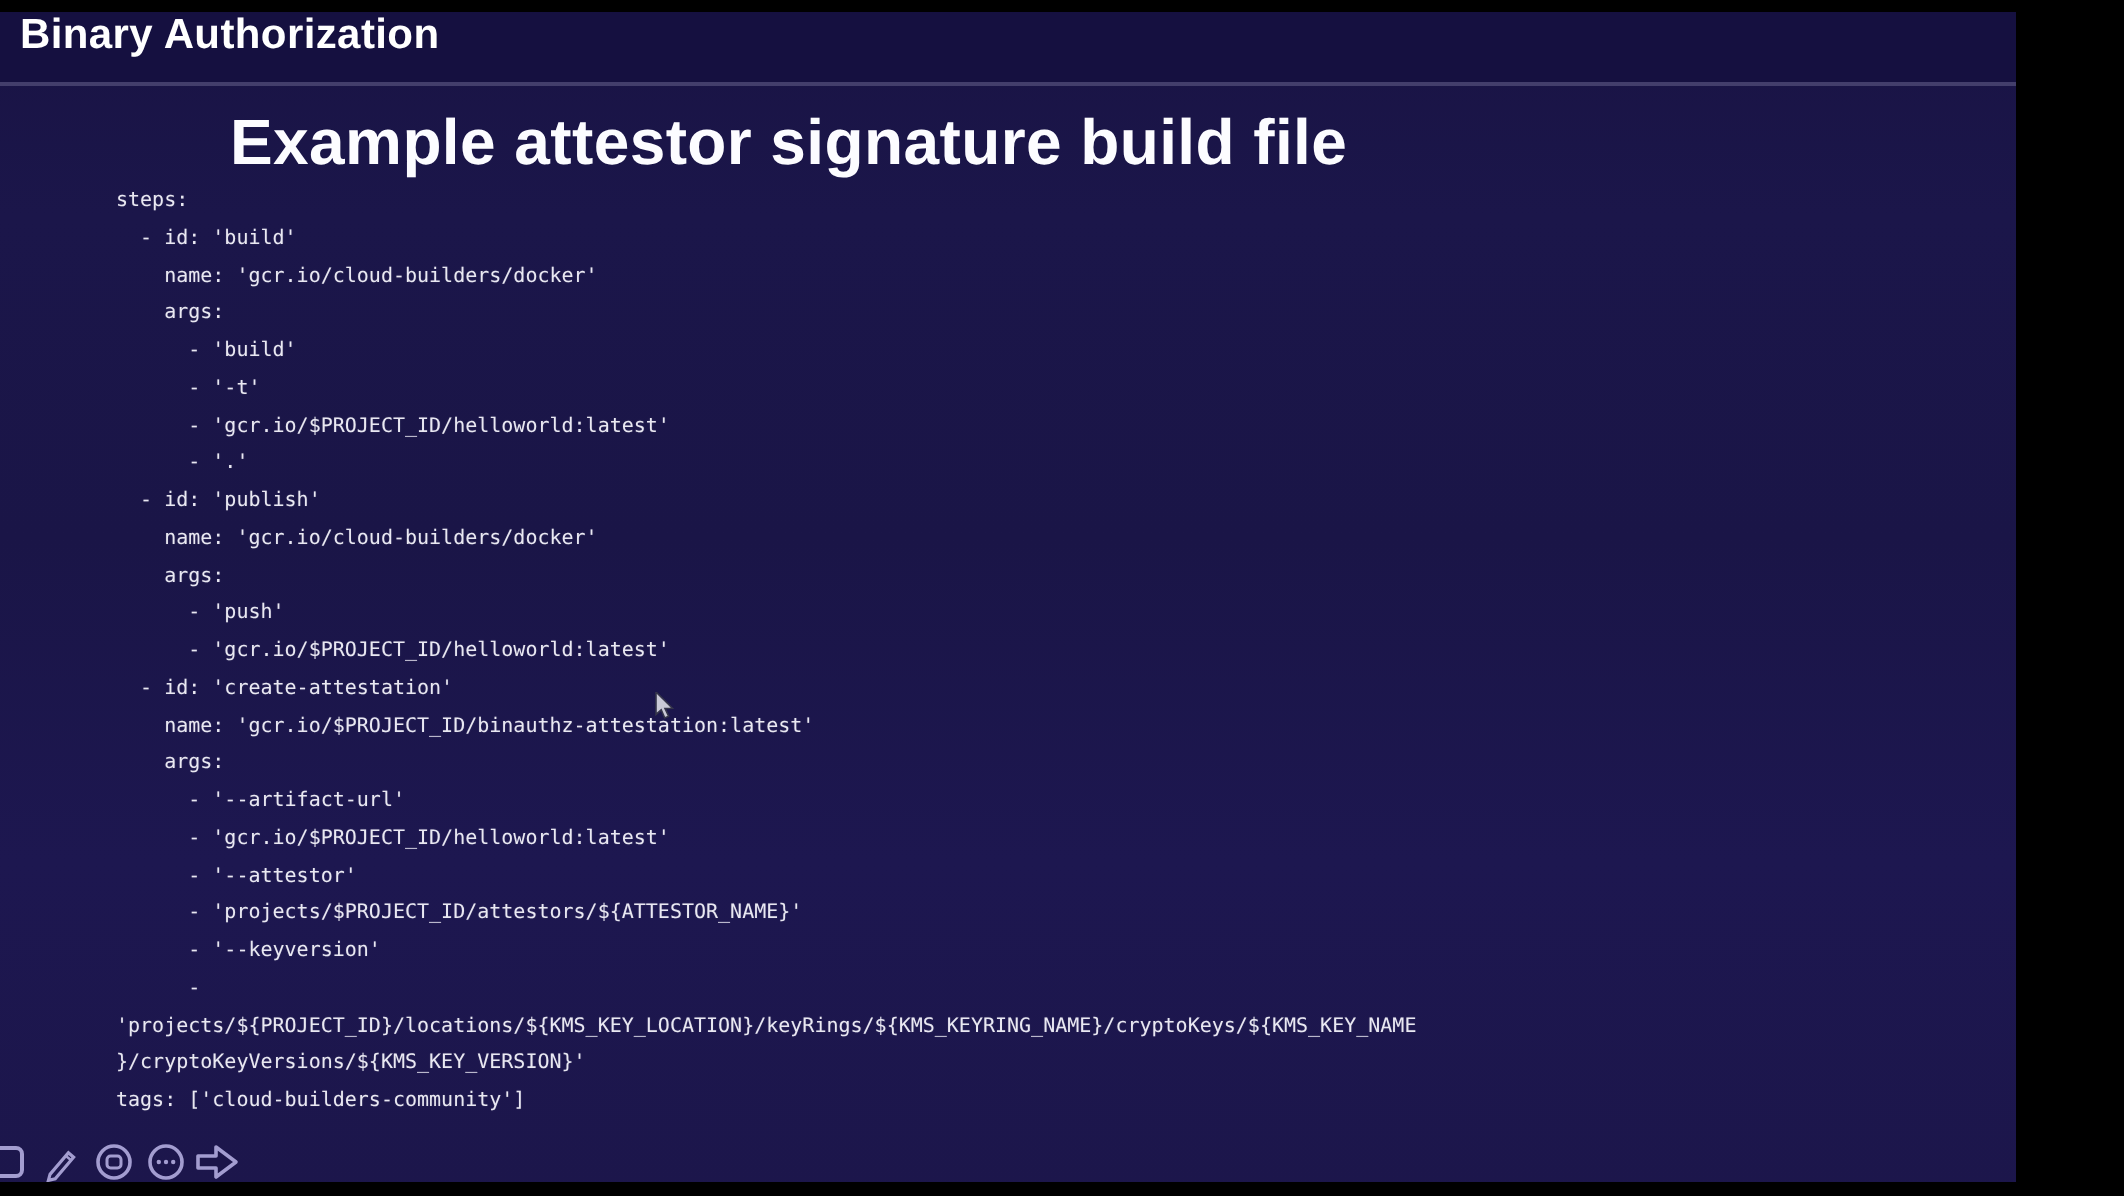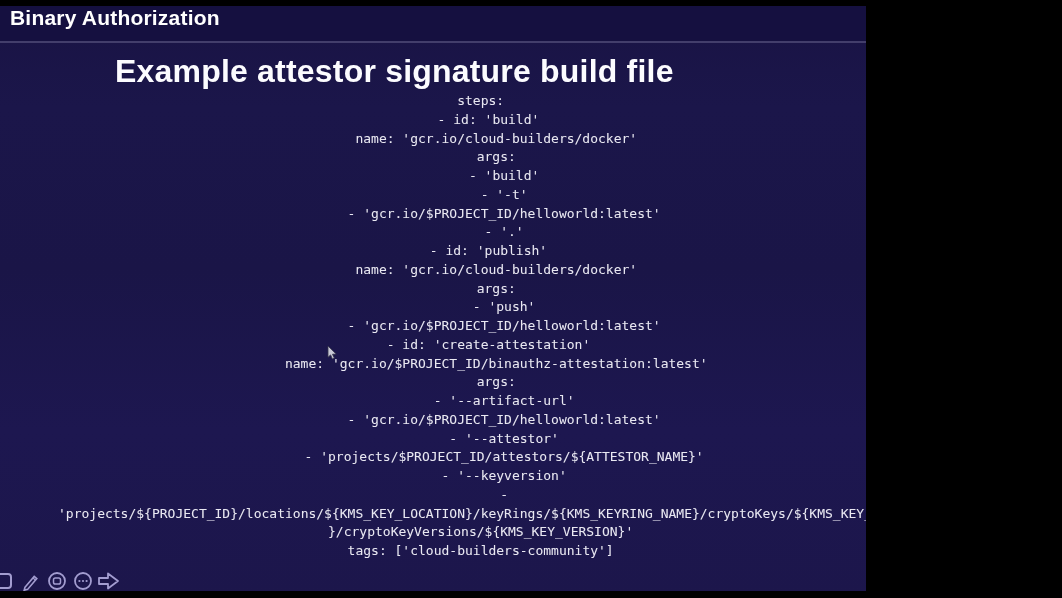--- a/index.html
+++ b/index.html
@@ -1,22 +1,21 @@
 <!DOCTYPE html>
 <html><head>
 <meta charset="utf-8">
 <style>
   html,body{margin:0;padding:0;background:#000;}
   .screen{
     position:relative;
-    width:866px;height:598px;
+    width:1008px;height:598px;
     overflow:hidden;
     background:linear-gradient(180deg,#191344 0%,#1b164a 18%,#1a1547 45%,#1d1750 72%,#1c164b 100%);
     font-family:"Liberation Sans",sans-serif;
-    text-align:center;
   }
   .letterbox{position:absolute;left:0;width:100%;background:#000;}
   .letterbox.top{top:0;height:6px;}
   .letterbox.bottom{bottom:0;height:7px;}
   .header-band{
     position:absolute;left:0;top:6px;width:100%;height:35px;
     background:#151040;
   }
   .header-divider{
     position:absolute;left:0;top:41px;width:100%;height:2px;
@@ -26,21 +25,21 @@
     position:absolute;left:10px;top:6px;margin:0;
     font-size:21px;font-weight:bold;color:#ffffff;letter-spacing:.2px;
   }
   .slide-title{
     position:absolute;left:115px;top:53px;margin:0;
     font-size:32px;font-weight:bold;color:#fcfcff;letter-spacing:.2px;
   }
   .code-block{
     position:absolute;left:58px;top:92px;margin:0;
     font-family:"DejaVu Sans Mono","Liberation Mono",monospace;
-    font-size:13px;line-height:18.75px;
+    font-size:10px;line-height:18.75px;
     color:#e9e8f2;
     white-space:pre;
     text-shadow:0 0 1px rgba(255,255,255,.15);
   }
   .mouse-cursor{position:absolute;left:327px;top:346px;}
   .annotation-toolbar{
     position:absolute;left:-7px;top:569px;height:24px;
     display:flex;align-items:center;gap:2px;
   }
   .tool{width:24px;height:24px;display:flex;align-items:center;justify-content:center;

